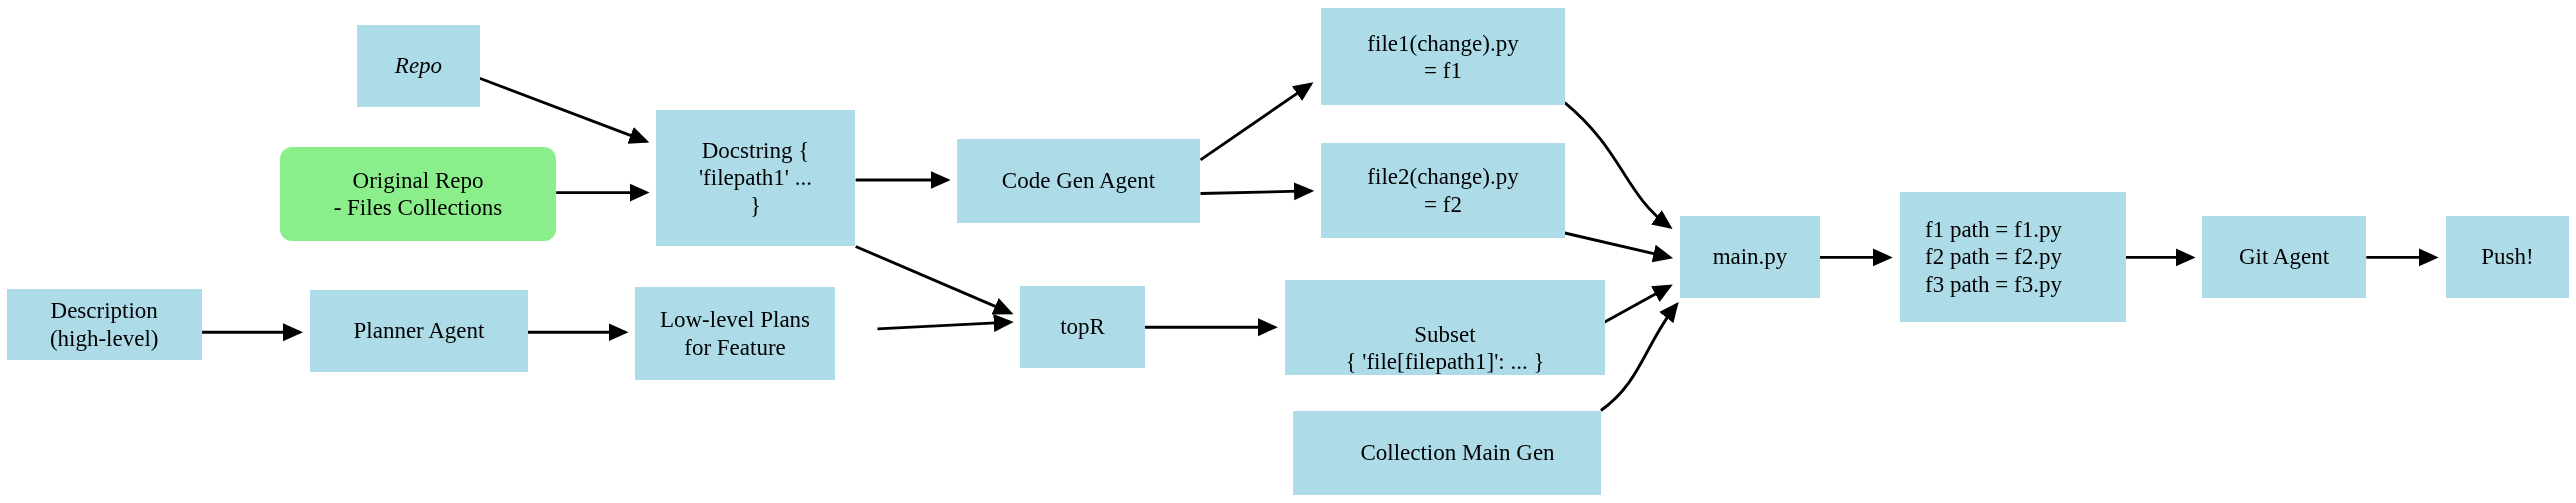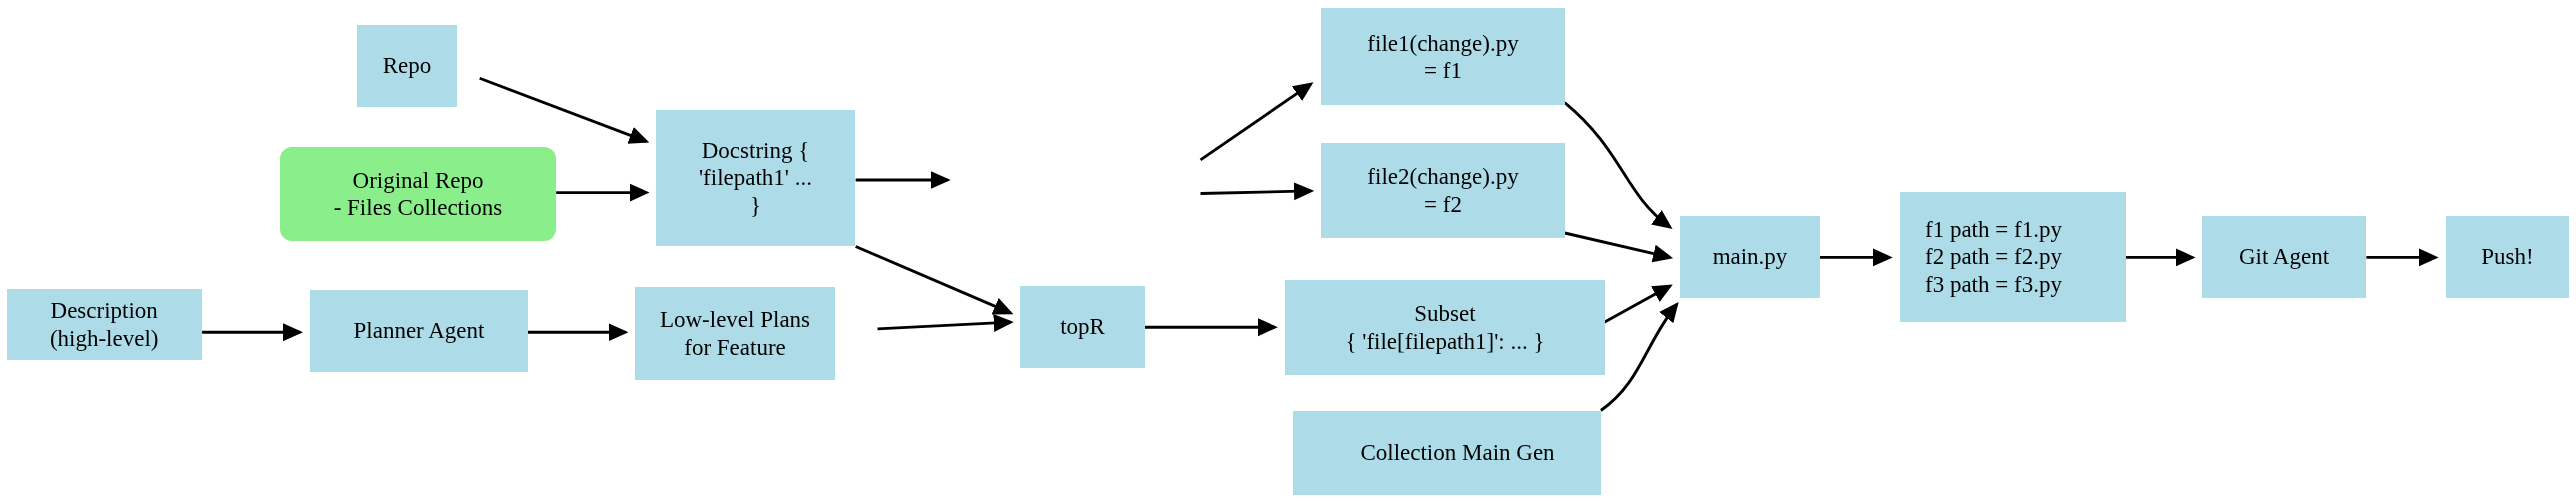--- a/index.html
+++ b/index.html
@@ -36,21 +36,21 @@
       <path d="M 1860 122 C 1930 180 1930 230 1985 270"></path>
       <path d="M 1860 277 L 1985 306"></path>
       <path d="M 1907 383 L 1985 340"></path>
       <path d="M 1903 488 C 1950 455 1955 410 1993 362"></path>
       <path d="M 2163 306 L 2246 306"></path>
       <path d="M 2527 306 L 2606 306"></path>
       <path d="M 2813 306 L 2895 306"></path>
     </g>
   </svg>
 
-  <div class="node" style="left: 357px; top: 25px; width: 100px; height: 82px; background: rgb(173, 220, 232);">
+  <div class="node" style="left: 357px; top: 25px; width: 123px; height: 82px; background: rgb(173, 220, 232); font-style: italic;">
     <span class="lbl">Repo</span>
   </div>
   <div class="node" style="left: 280px; top: 147px; width: 276px; height: 94px; background: rgb(138, 238, 138); border-radius: 12px;">
     <span class="lbl">Original Repo
 - Files Collections</span>
   </div>
   <div class="node" style="left: 6.7px; top: 289px; width: 195px; height: 71px; background: rgb(173, 220, 232);">
     <span class="lbl">Description
 (high-level)</span>
   </div>
@@ -59,32 +59,35 @@
   </div>
   <div class="node" style="left: 656px; top: 110px; width: 199px; height: 136px; background: rgb(173, 220, 232);">
     <span class="lbl">Docstring {
 'filepath1' ...
 }</span>
   </div>
   <div class="node" style="left: 635px; top: 287px; width: 200px; height: 93px; background: rgb(173, 220, 232);">
     <span class="lbl">Low-level Plans
 for Feature</span>
   </div>
+  <div class="node" style="left: 957px; top: 139px; width: 243px; height: 84px; background: rgb(173, 220, 232);">
+    <span class="lbl">Code Gen Agent</span>
+  </div>
   <div class="node" style="left: 1020px; top: 286px; width: 125px; height: 82px; background: rgb(173, 220, 232); align-items: center;">
     <span class="lbl">topR</span>
   </div>
   <div class="node" style="left: 1321px; top: 8.4px; width: 244px; height: 97px; background: rgb(173, 220, 232); align-items: center;">
     <span class="lbl">file1(change).py
 = f1</span>
   </div>
   <div class="node" style="left: 1321px; top: 143px; width: 244px; height: 95px; background: rgb(173, 220, 232);">
     <span class="lbl">file2(change).py
 = f2</span>
   </div>
-  <div class="node" style="left: 1285px; top: 280px; width: 320px; height: 95px; background: rgb(173, 220, 232);">
+  <div class="node" style="left: 1285px; top: 280px; width: 320px; height: 95px; background: rgb(173, 220, 232); align-items: flex-end;">
     <span class="lbl">Subset
 { 'file[filepath1]': ... }</span>
   </div>
   <div class="node" style="left: 1293px; top: 411px; width: 308px; height: 84px; background: rgb(173, 220, 232); padding-left: 21px;">
     <span class="lbl">Collection Main Gen</span>
   </div>
   <div class="node" style="left: 1680px; top: 216px; width: 140px; height: 82px; background: rgb(173, 220, 232);">
     <span class="lbl">main.py</span>
   </div>
   <div class="node left" style="left: 1900px; top: 192px; width: 226px; height: 130px; background: rgb(173, 220, 232);">

